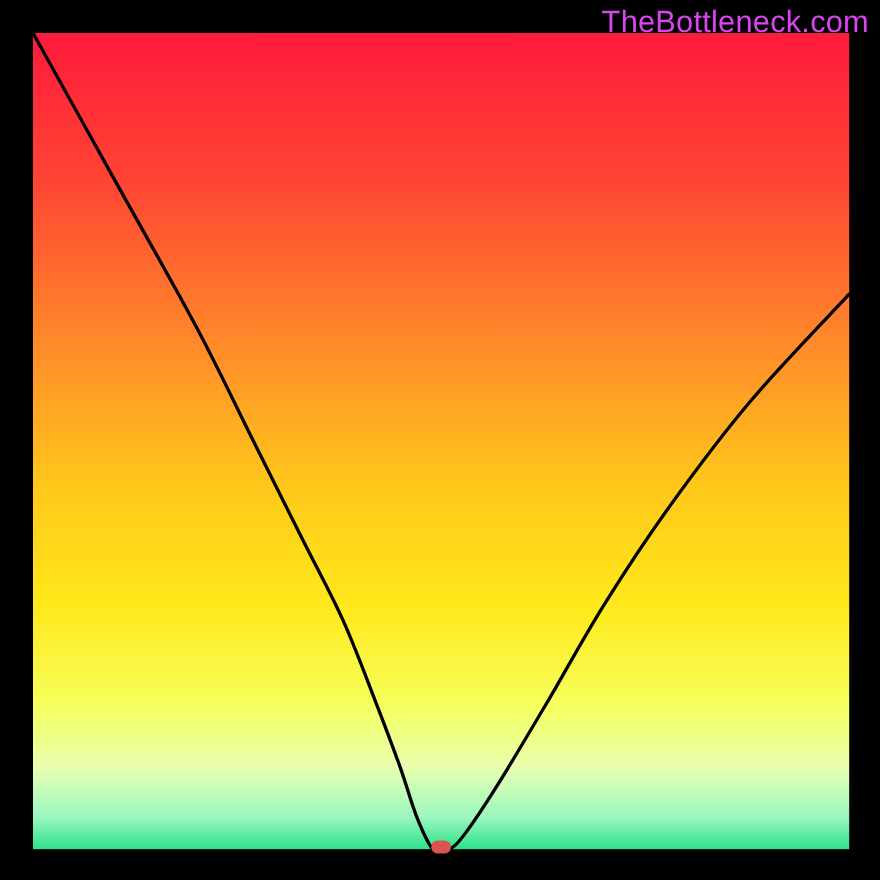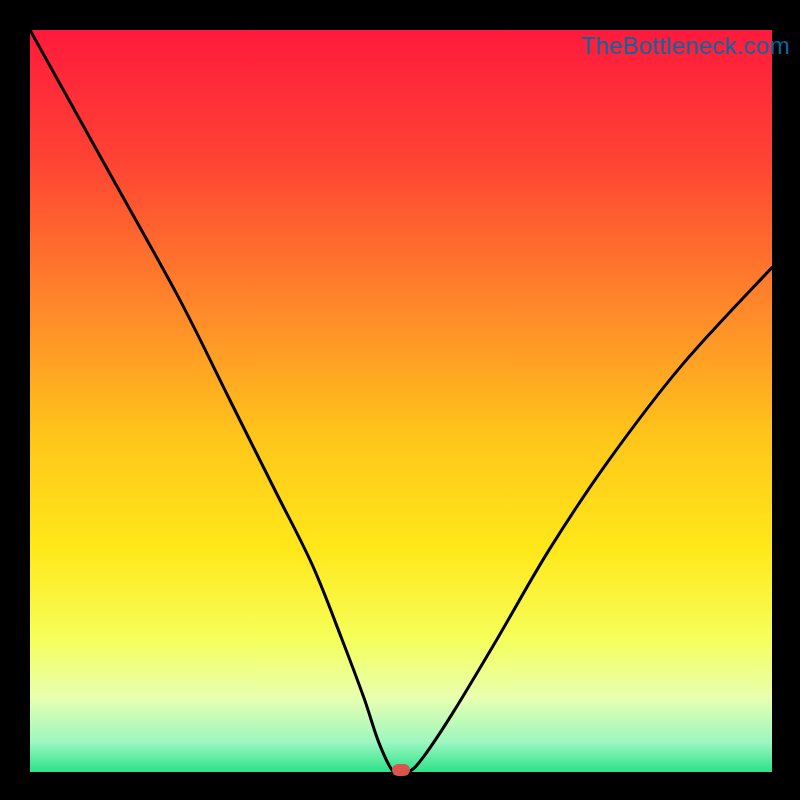--- a/index.html
+++ b/index.html
@@ -14,27 +14,26 @@
   .frame {
     position: relative;
     width: 800px;
     height: 800px;
     background: #000;
   }
   .watermark {
     position: absolute;
     top: 4px;
     right: 10px;
-    color: #0369a1;
-    font-size: 24px;
+    color: #d946ef;
+    font-size: 28px;
     font-weight: 500;
     letter-spacing: 0.2px;
     z-index: 20;
     user-select: none;
-    margin-top: 28px;
   }
   svg {
     position: absolute;
     top: 0;
     left: 0;
   }
 </style>
 </head>
 <body>
 

